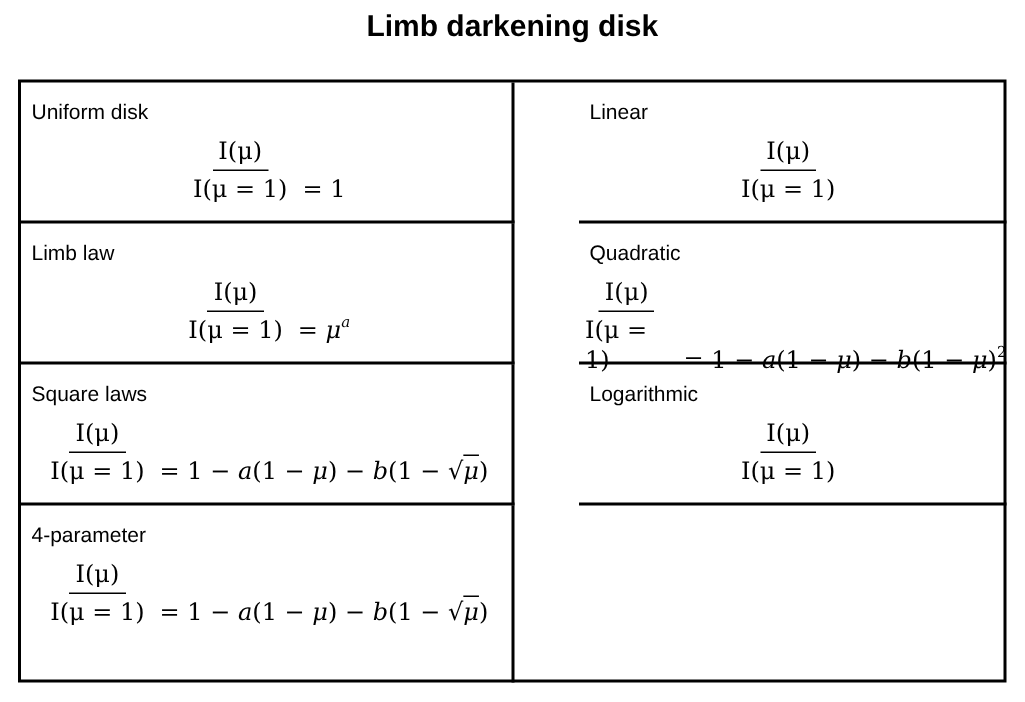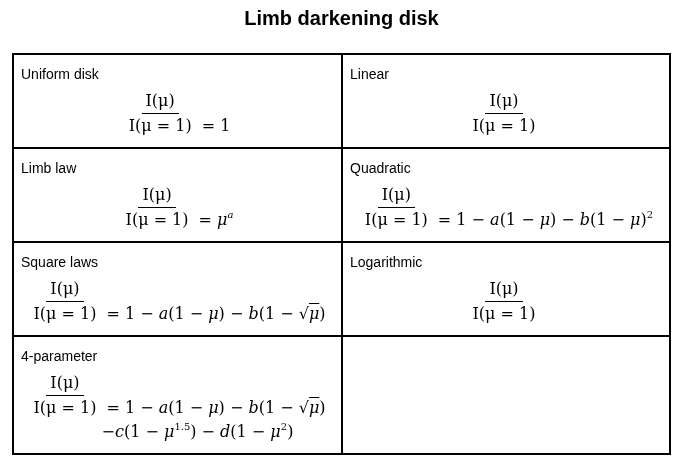--- a/index.html
+++ b/index.html
@@ -8,21 +8,21 @@
       position: absolute; left: 0; top: 4px; width: 683px; text-align: center;
       font-family: "Liberation Sans", sans-serif; font-weight: bold; font-size: 20px; line-height: 28px;
     }
     .grid {
       position: absolute; left: 12px; top: 53px; width: 659px; height: 402px;
       border: 2px solid #000; box-sizing: border-box;
       display: grid; grid-template-columns: 329px 328px;
       grid-template-rows: 94px 94px 94px 118px;
     }
     .cell { position: relative; box-sizing: border-box; border-right: 2px solid #000; border-bottom: 2px solid #000; padding-left: 23px; }
-    .cell.c2 { border-right: none; }
+    .cell.c2 { border-right: none; margin-left: 43px; }
     .cell.last { border-bottom: none; }
     .label {
       position: absolute; left: 7px; top: 11px;
       font-family: "Liberation Sans", sans-serif; font-size: 14px; line-height: 16px;
     }
     .eq {
       position: absolute; top: 36px; left: 0; right: 0;
       display: flex; flex-direction: column; align-items: center;
       font-family: "DejaVu Serif", serif; font-size: 16px;
     }
@@ -121,19 +121,18 @@
   <div class="cell last">
     <div class="label">4-parameter</div>
     <div class="eq">
       <div class="eqline">
         <span class="frac">
           <span class="num">I(μ)</span>
           <span class="den">I(μ = 1)</span>
         </span>
         <span class="rhs">= 1 − <i>a</i>(1 − <i>μ</i>) − <i>b</i>(1 − √<span style="text-decoration: overline;"><i>μ</i></span>)</span>
       </div>
-      <div class="cont" style="margin-left: 40px;">−<i>c</i>(1 − <i>μ</i><sup>1.5</sup>) − <i>d</i>(1 − <i>μ</i><sup>2</sup>)</div>
     </div>
   </div>
 
   <div class="cell c2 last"></div>
 
 </div>
 
 </body></html>

